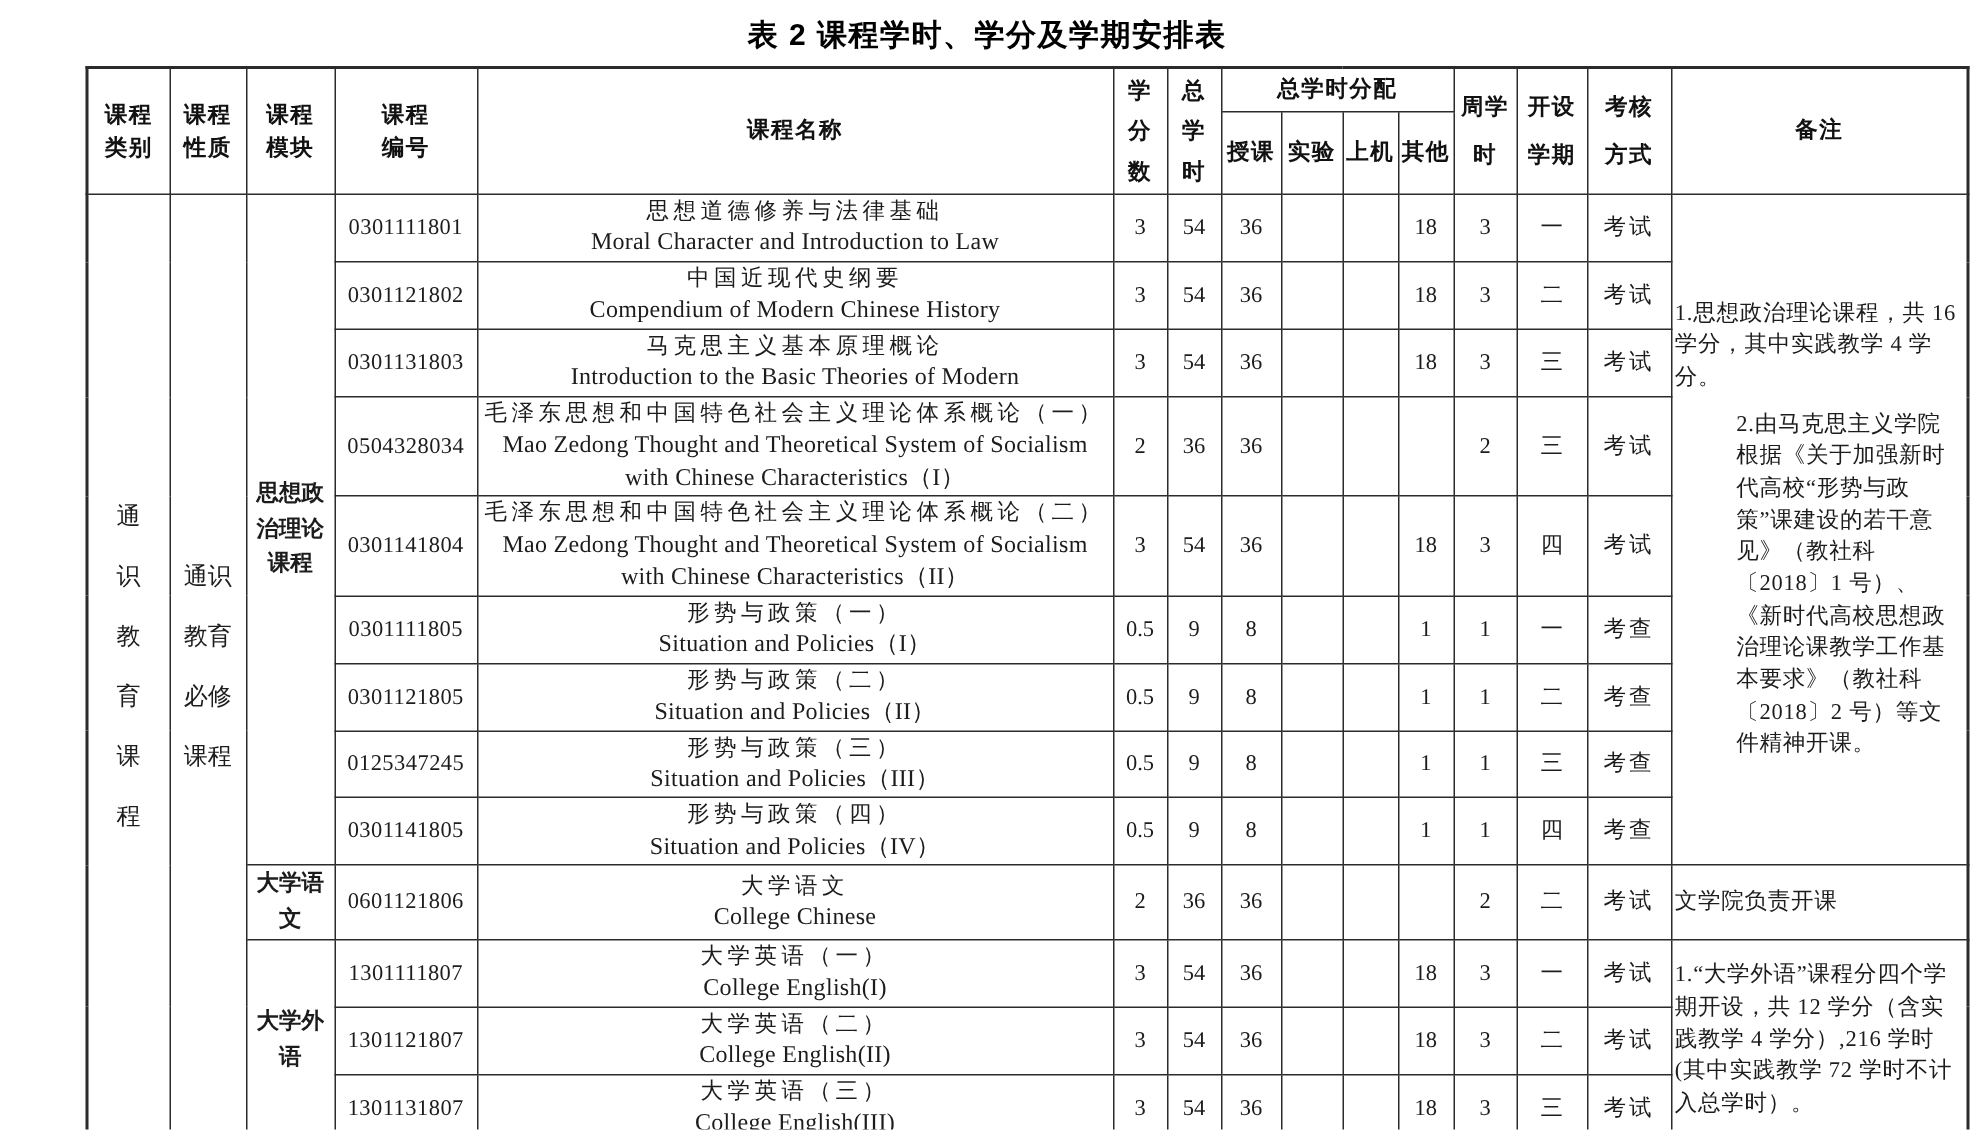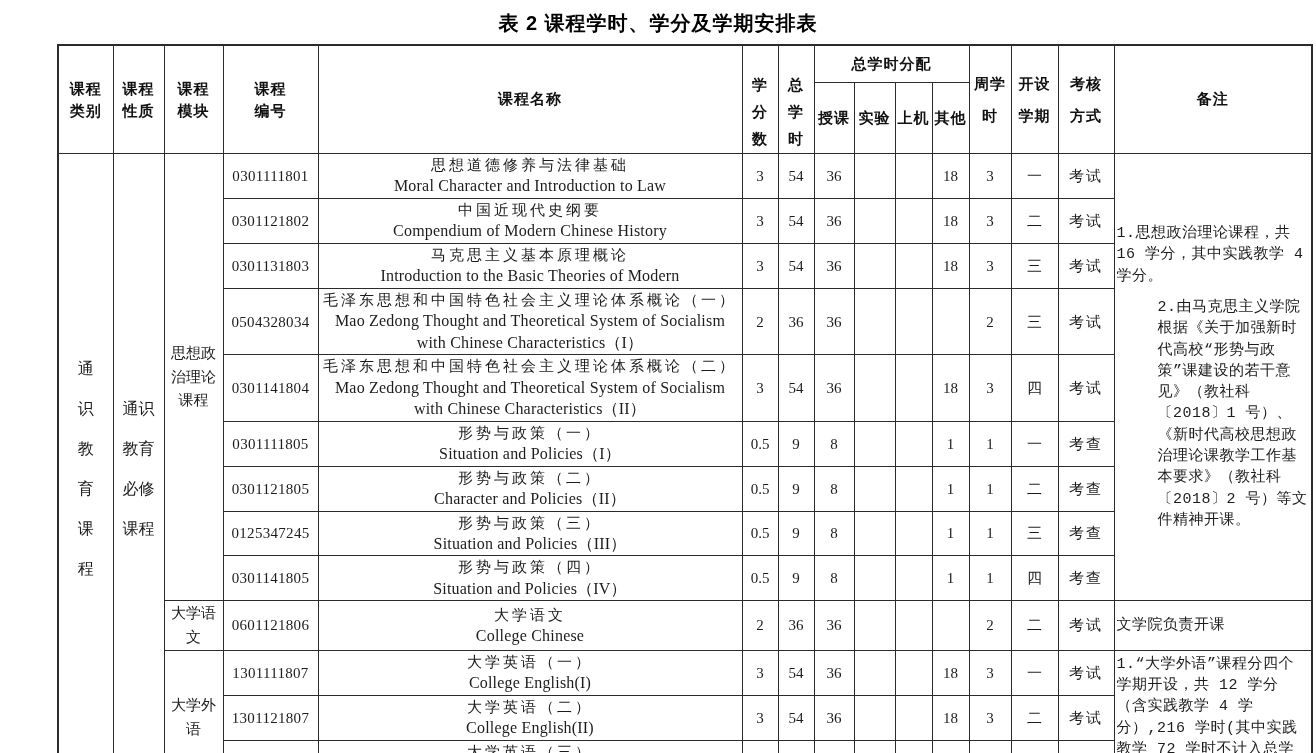--- a/index.html
+++ b/index.html
@@ -24,32 +24,32 @@
     padding:1px 2px;
     text-align:center;vertical-align:middle;
     font-size:15px;line-height:1.35;
     overflow:hidden;
   }
   .course-table thead th{
     font-family:"Liberation Sans","DejaVu Sans",sans-serif;
     font-weight:bold;font-size:15px;letter-spacing:1px;color:#111;
   }
   
-  .w1{display:inline-block;width:1.15em;word-break:break-all;line-height:1.8;margin-top:24px;}
+  .w1{display:inline-block;width:1.15em;word-break:break-all;line-height:1.8;}
   .w2{display:inline-block;width:2.35em;word-break:break-all;line-height:1.45;}
   .w2t{display:inline-block;width:2.35em;word-break:break-all;line-height:2.1;}
-  .w3{display:inline-block;width:3.45em;word-break:break-all;line-height:1.55;}
+  .w3{display:inline-block;width:3.45em;word-break:break-all;line-height:1.55;font-weight:bold;}
   .cat{display:inline-block;width:1.15em;word-break:break-all;line-height:2.5;font-size:16px;}
   .code{font-size:16px;letter-spacing:.3px;}
   .num{font-size:16px;}
   .name-zh{display:block;font-size:15px;letter-spacing:3px;}
   .name-en{display:block;font-size:16px;letter-spacing:.2px;}
   .sem{font-size:15px;}
   .assess{font-size:15px;letter-spacing:2px;}
-  .remarks-cell{text-align:left;vertical-align:middle;font-family:Liberation Mono, monospace;}
+  .remarks-cell{text-align:left;vertical-align:middle;}
   .rp{font-size:15px;line-height:1.42;letter-spacing:.5px;text-align:left;}
   .rp + .rp{margin-top:10px;padding-left:41px;}
   .module-cell{font-size:15px;}
 </style>
 </head>
 <body>
 
 <div class="page-title">表 2  课程学时、学分及学期安排表</div>
 
 <table class="course-table">
@@ -193,21 +193,21 @@
       <td class="num"></td>
       <td class="num">1</td>
       <td class="num">1</td>
       <td class="sem">一</td>
       <td class="assess">考查</td>
     </tr>
     <tr style="height:44px">
       <td class="code">0301121805</td>
       <td>
           <span class="name-zh">形势与政策（二）</span>
-          <span class="name-en">Character and Policies（II）</span>
+          <span class="name-en">Situation and Policies（II）</span>
         </td>
       <td class="num">0.5</td>
       <td class="num">9</td>
       <td class="num">8</td>
       <td class="num"></td>
       <td class="num"></td>
       <td class="num">1</td>
       <td class="num">1</td>
       <td class="sem">二</td>
       <td class="assess">考查</td>

